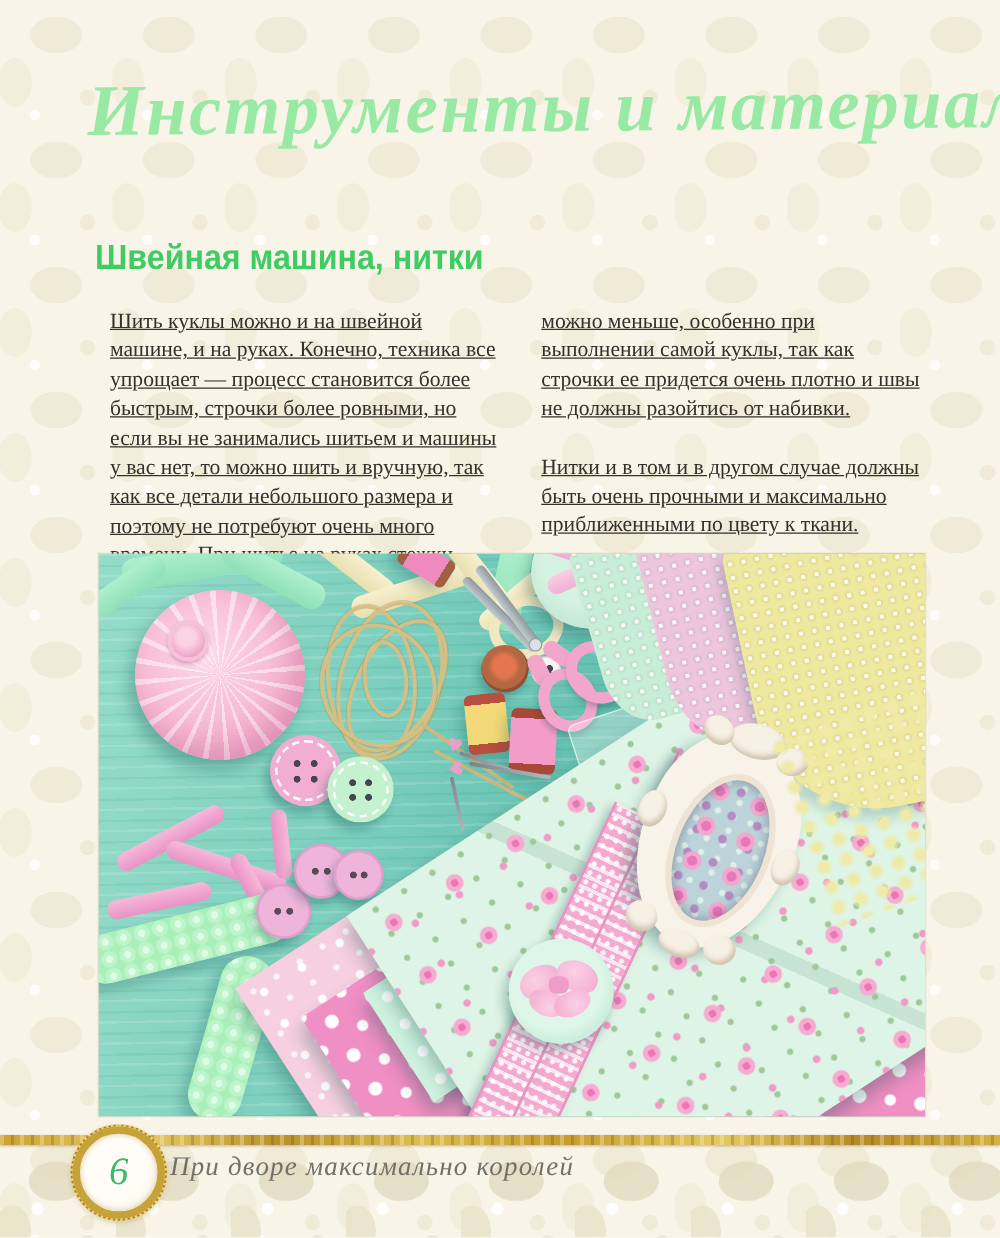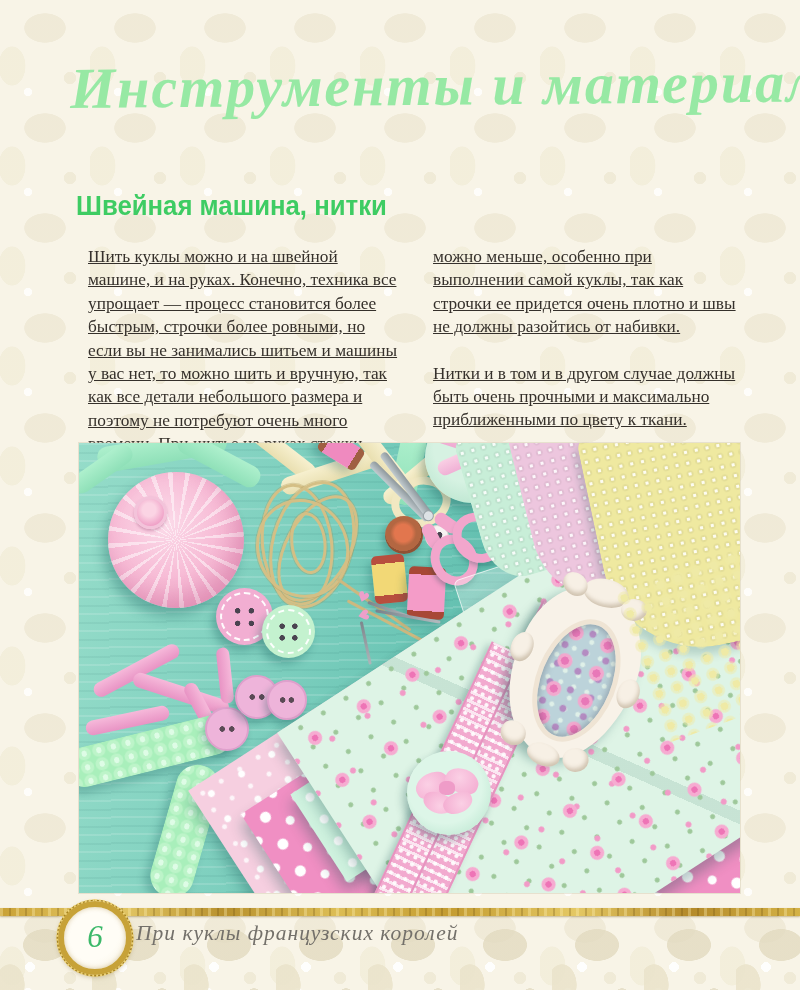--- a/index.html
+++ b/index.html
@@ -370,15 +370,15 @@
       <span class="ring ring-l"></span>
       <span class="ring ring-r"></span>
     </div>
   </div>
 
   <div class="footer-band"></div>
   <div class="gold-rule"></div>
   <div class="page-badge">
     <span class="page-number">6</span>
   </div>
-  <div class="footer-caption">При куклы французских королей</div>
+  <div class="footer-caption">При дворе максимально королей</div>
 
 </div>
 
 </body></html>

